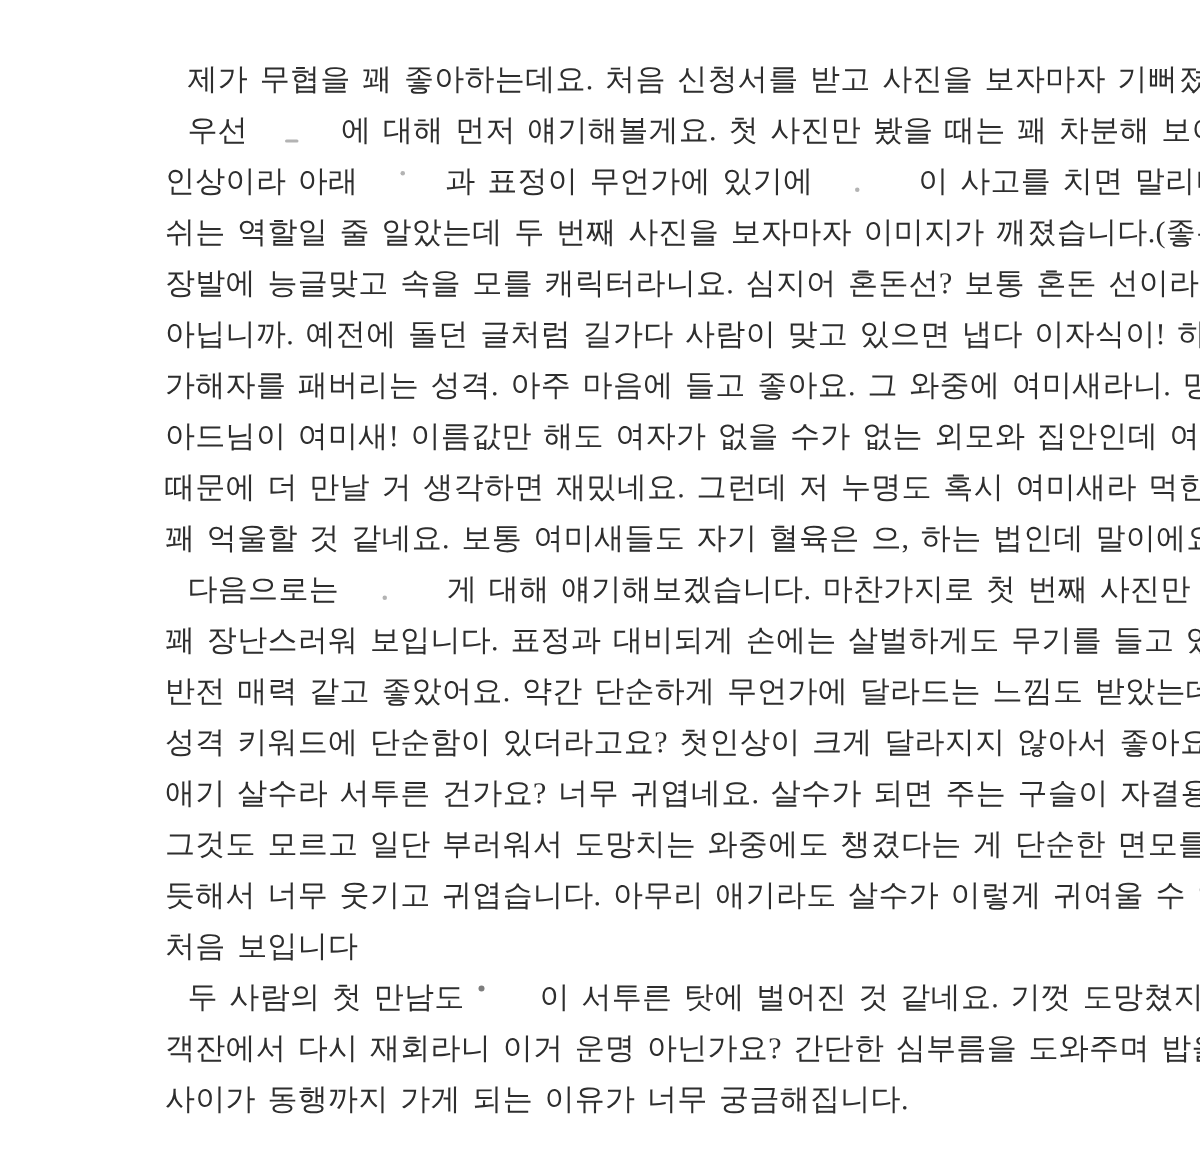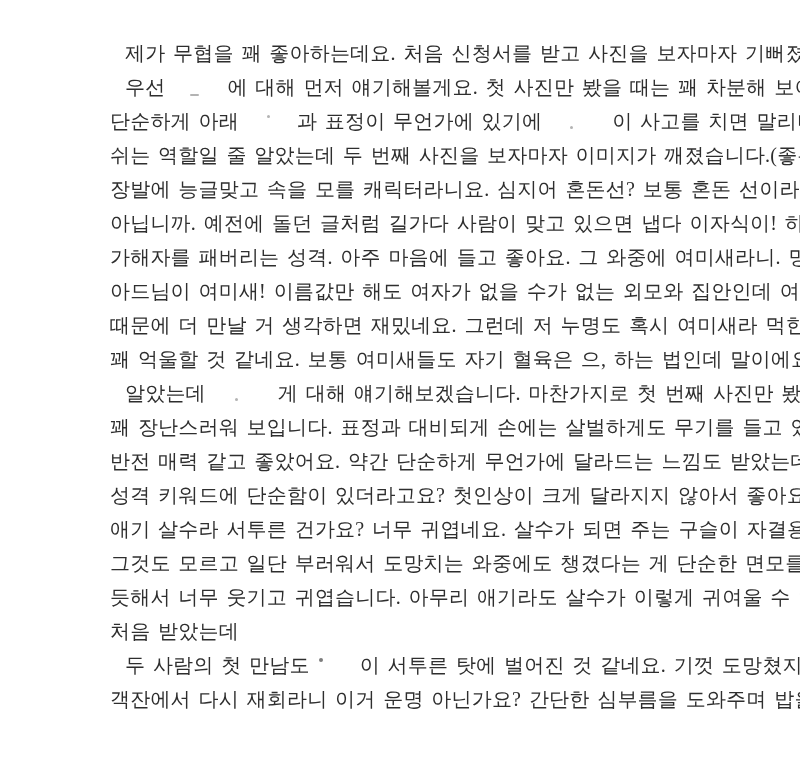--- a/index.html
+++ b/index.html
@@ -74,32 +74,33 @@
     background: #7d7d7d;
   }
 </style>
 </head>
 <body>
 
 <div class="page">
   <div class="letter-body">
       <div class="line indent"><span>제가 무협을 꽤 좋아하는데요. 처음 신청서를 받고 사진을 보자마자 기뻐졌습니다.</span></div>
       <div class="line indent"><span>우선</span><span class="gap" style="width: 62px;"><span class="mark dash-low"></span></span><span>에 대해 먼저 얘기해볼게요. 첫 사진만 봤을 때는 꽤 차분해 보이는</span></div>
-      <div class="line"><span>단순하게 아래</span><span class="gap" style="width: 58px;"><span class="mark dot"></span></span><span>과 표정이 무언가에 있기에</span><span class="gap" style="width: 70px;"><span class="mark dot-low"></span></span><span>이 사고를 치면 말리며 한숨을</span></div>
+      <div class="line"><span>인상이라 아래</span><span class="gap" style="width: 58px;"><span class="mark dot"></span></span><span>과 표정이 무언가에 있기에</span><span class="gap" style="width: 70px;"><span class="mark dot-low"></span></span><span>이 사고를 치면 말리며 한숨을</span></div>
       <div class="line"><span>쉬는 역할일 줄 알았는데 두 번째 사진을 보자마자 이미지가 깨졌습니다.(좋은 쪽으로)</span></div>
       <div class="line"><span>장발에 능글맞고 속을 모를 캐릭터라니요. 심지어 혼돈선? 보통 혼돈 선이라면 그거</span></div>
       <div class="line"><span>아닙니까. 예전에 돌던 글처럼 길가다 사람이 맞고 있으면 냅다 이자식이! 하고</span></div>
       <div class="line"><span>가해자를 패버리는 성격. 아주 마음에 들고 좋아요. 그 와중에 여미새라니. 명문가</span></div>
       <div class="line"><span>아드님이 여미새! 이름값만 해도 여자가 없을 수가 없는 외모와 집안인데 여미새 기질</span></div>
       <div class="line"><span>때문에 더 만날 거 생각하면 재밌네요. 그런데 저 누명도 혹시 여미새라 먹힌 걸까요.</span></div>
       <div class="line"><span>꽤 억울할 것 같네요. 보통 여미새들도 자기 혈육은 으, 하는 법인데 말이에요.</span></div>
-      <div class="line indent"><span>알았는데</span><span class="gap" style="width: 72px;"><span class="mark dot-low"></span></span><span>게 대해 얘기해보겠습니다. 마찬가지로 첫 번째 사진만 봤을 때</span></div>
+      <div class="line indent"><span>다음으로는</span><span class="gap" style="width: 72px;"><span class="mark dot-low"></span></span><span>게 대해 얘기해보겠습니다. 마찬가지로 첫 번째 사진만 봤을 때</span></div>
       <div class="line"><span>꽤 장난스러워 보입니다. 표정과 대비되게 손에는 살벌하게도 무기를 들고 있는 게</span></div>
       <div class="line"><span>반전 매력 같고 좋았어요. 약간 단순하게 무언가에 달라드는 느낌도 받았는데 마침</span></div>
       <div class="line"><span>성격 키워드에 단순함이 있더라고요? 첫인상이 크게 달라지지 않아서 좋아요. 그런데</span></div>
       <div class="line"><span>애기 살수라 서투른 건가요? 너무 귀엽네요. 살수가 되면 주는 구슬이 자결용인데</span></div>
       <div class="line"><span>그것도 모르고 일단 부러워서 도망치는 와중에도 챙겼다는 게 단순한 면모를 모여주는</span></div>
       <div class="line"><span>듯해서 너무 웃기고 귀엽습니다. 아무리 애기라도 살수가 이렇게 귀여울 수 있다니</span></div>
-      <div class="line"><span>처음 받았는데</span></div>
+      <div class="line"><span>처음 보입니다</span></div>
       <div class="line indent"><span>두 사람의 첫 만남도</span><span class="gap" style="width: 50px;"><span class="mark middot"></span></span><span>이 서투른 탓에 벌어진 것 같네요. 기껏 도망쳤지만 오래된</span></div>
       <div class="line"><span>객잔에서 다시 재회라니 이거 운명 아닌가요? 간단한 심부름을 도와주며 밥을 얻어먹던</span></div>
+      <div class="line"><span>사이가 동행까지 가게 되는 이유가 너무 궁금해집니다.</span></div>
     </div>
 </div>
 
 </body></html>

